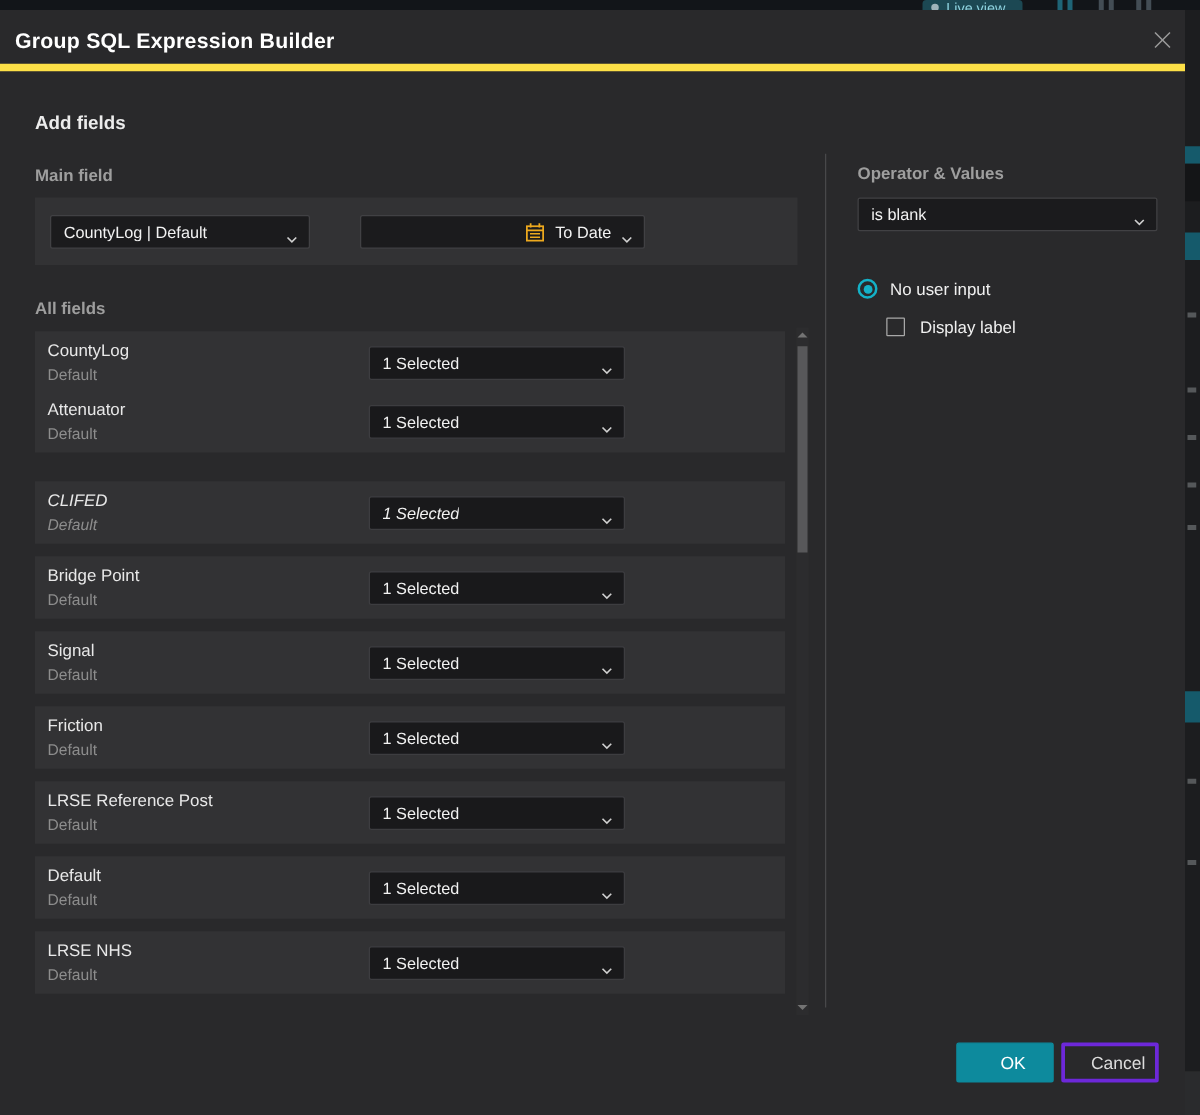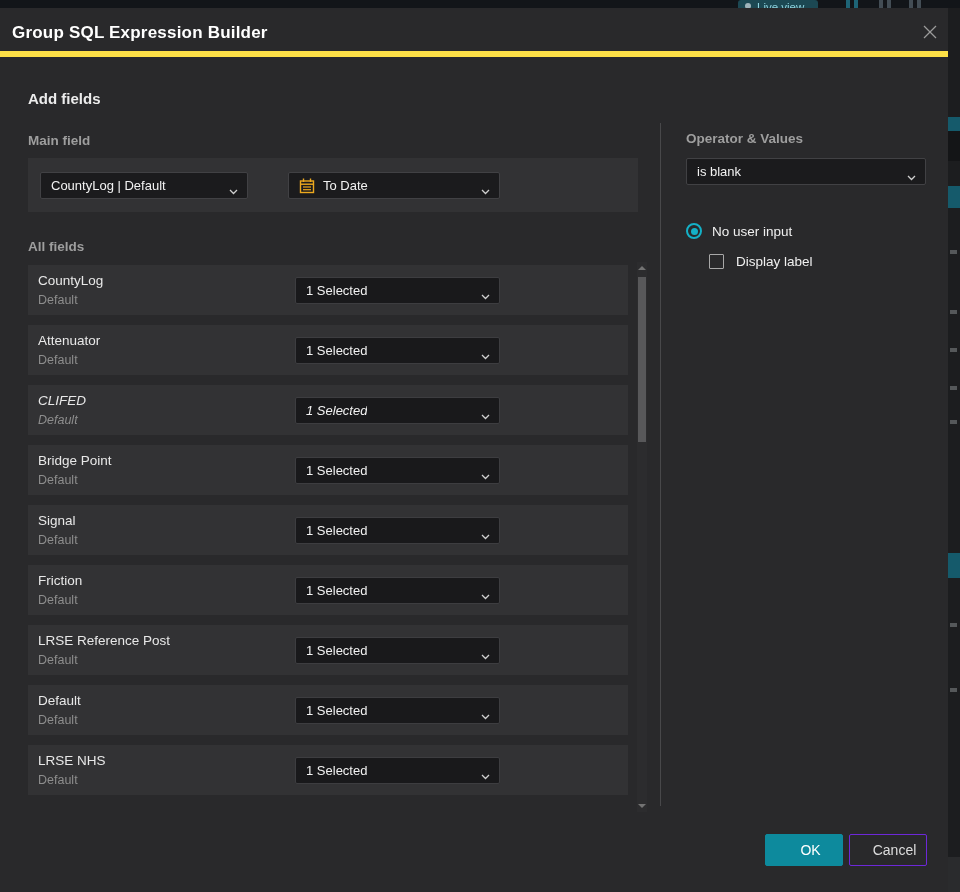--- a/index.html
+++ b/index.html
@@ -84,21 +84,21 @@
     font-size: 13px; color: #f2f2f2; padding: 0 26px 0 10px;
   }
   .dropdown .dd-chevron {
     position: absolute; right: 9px; top: 50%; margin-top: -3px;
     width: 9px; height: 6px;
   }
   .dd-value { white-space: nowrap; overflow: hidden; }
   .dd-cal { margin-right: 8px; display: inline-flex; flex: none; }
 
   #dd-main-field { left: 40px; top: 164px; width: 208px; }
-  #dd-main-date  { left: 288px; top: 164px; width: 212px; }
+  #dd-main-date  { left: 288px; top: 164px; width: 228px; justify-content: flex-end; }
   #dd-operator   { left: 686px; top: 150px; width: 240px; }
 
   
   .row {
     position: absolute; left: 28px; width: 600px; height: 50px;
     background: #323234;
   }
   .row-name {
     position: absolute; left: 10px; top: 8px; font-size: 13.5px; color: #e8e8e8;
   }
@@ -153,21 +153,21 @@
     border-radius: 2px; cursor: pointer;
     font-family: "Liberation Sans", sans-serif;
     padding-left: 13px;
   }
   #ok-btn {
     left: 765px; width: 78px; background: var(--ok, #0d8a9d);
     color: #ffffff; border: 1px solid var(--ok, #0d8a9d);
   }
   #cancel-btn {
     left: 849px; width: 78px; background: transparent;
-    color: #dddddd; border: 1px solid #6d28d9;
+    color: #dddddd; border: 3px solid #6d28d9;
   }
 </style>
 </head>
 <body>
 
 <div class="bg-top">
   <div class="live-chip">
     <span class="live-dot"></span>
     <span class="live-text">Live view</span>
   </div>
@@ -251,21 +251,21 @@
     <div class="dropdown">
       <span class="dd-value row-selected">1 Selected</span>
       <span class="dd-chevron">
         <svg width="9" height="6" viewBox="0 0 9 6">
               <polyline points="1,1 4.5,4.5 8,1" fill="none" stroke="#cfcfcf" stroke-width="1.3"></polyline>
             </svg>
       </span>
     </div>
   </div>
 
-  <div class="row" style="top: 317px;">
+  <div class="row" style="top: 304px;">
     <span class="row-name">Attenuator</span>
     <span class="row-sub">Default</span>
     <div class="dropdown">
       <span class="dd-value row-selected">1 Selected</span>
       <span class="dd-chevron">
         <svg width="9" height="6" viewBox="0 0 9 6">
               <polyline points="1,1 4.5,4.5 8,1" fill="none" stroke="#cfcfcf" stroke-width="1.3"></polyline>
             </svg>
       </span>
     </div>

